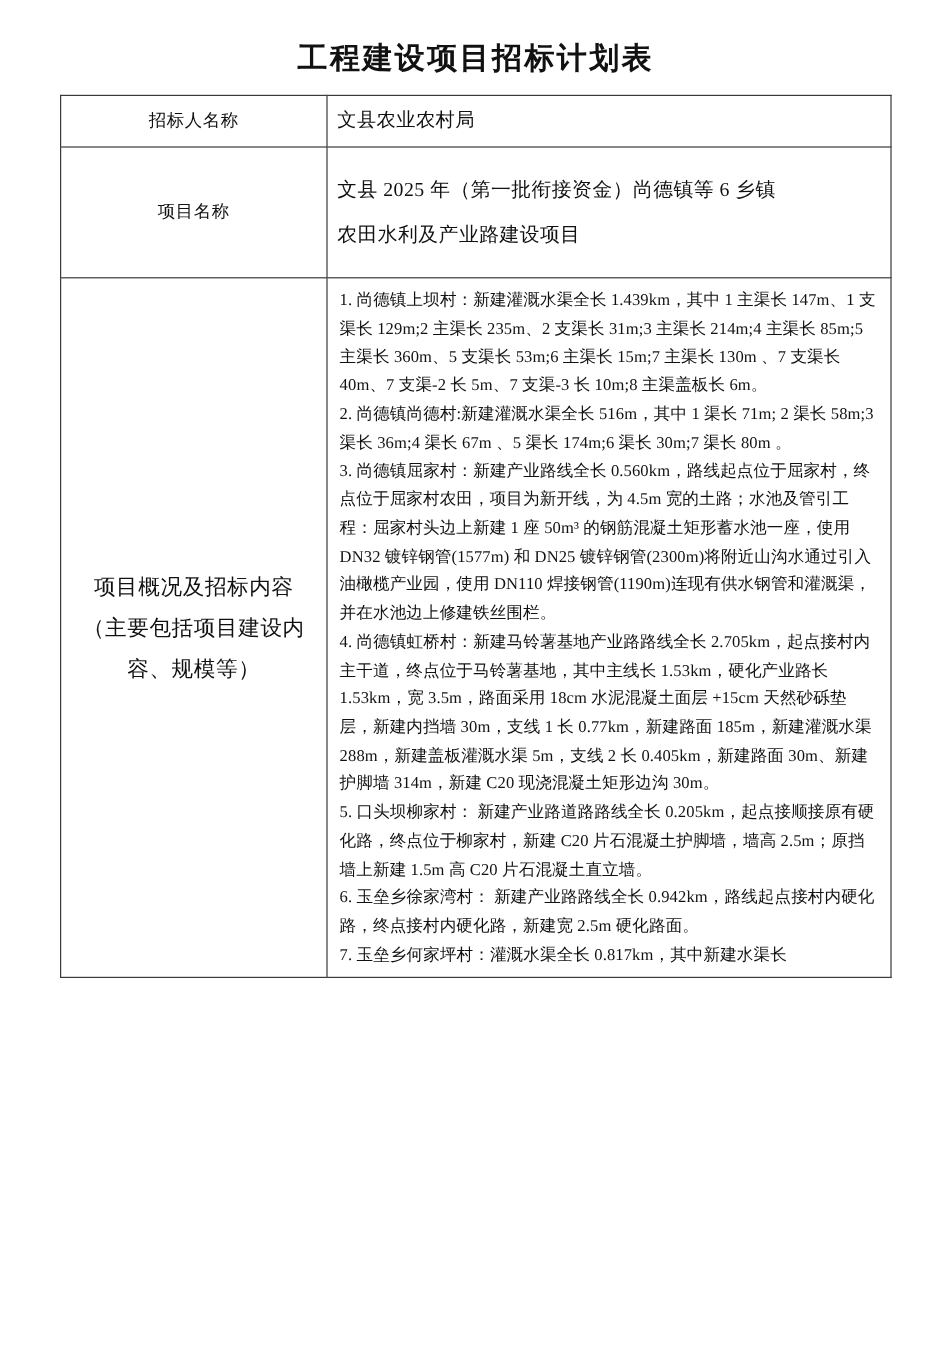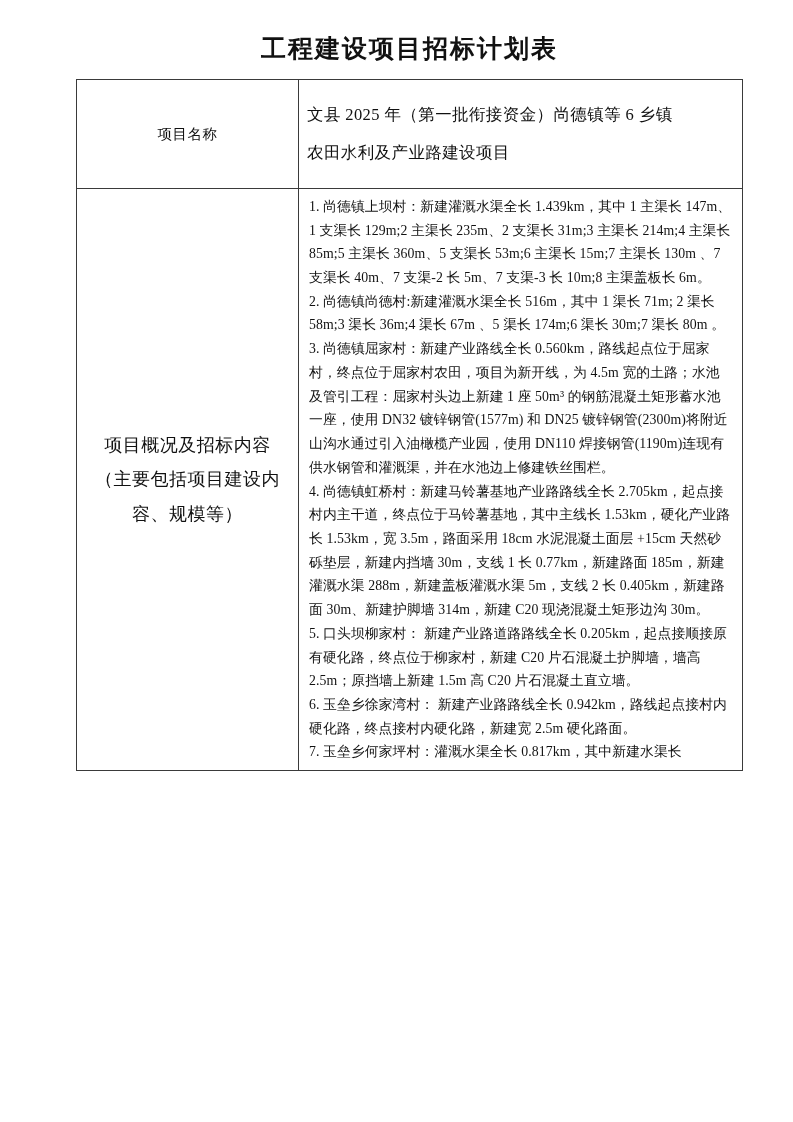--- a/index.html
+++ b/index.html
@@ -12,21 +12,21 @@
     height: 1122px;
     font-family: "Liberation Serif", "DejaVu Serif", serif;
     color: #111;
     position: relative;
     overflow: hidden;
   }
   .page {
     width: 793px;
     height: 1122px;
     box-sizing: border-box;
-    padding: 22px 50px 0 76px;
+    padding: 22px 50px 0 50px;
     position: relative;
   }
   .doc-title {
     text-align: center;
     font-size: 25px;
     font-weight: bold;
     letter-spacing: 2px;
     margin: 10px 0 14px 0;
     font-family: "DejaVu Serif", "Liberation Serif", serif;
   }
@@ -99,20 +99,24 @@
 </style>
 </head>
 <body>
 
 <div class="page">
 
   <div class="doc-title">工程建设项目招标计划表</div>
 
   <table class="main">
     <tbody>
+      <tr class="row-bidder">
+        <td class="label">招标人名称</td>
+        <td class="value">文县农业农村局</td>
+      </tr>
 
       <tr class="row-project">
         <td class="label">项目名称</td>
         <td class="value">
           <div>文县 2025 年（第一批衔接资金）尚德镇等 6 乡镇</div>
           <div>农田水利及产业路建设项目</div>
         </td>
       </tr>
 
 

